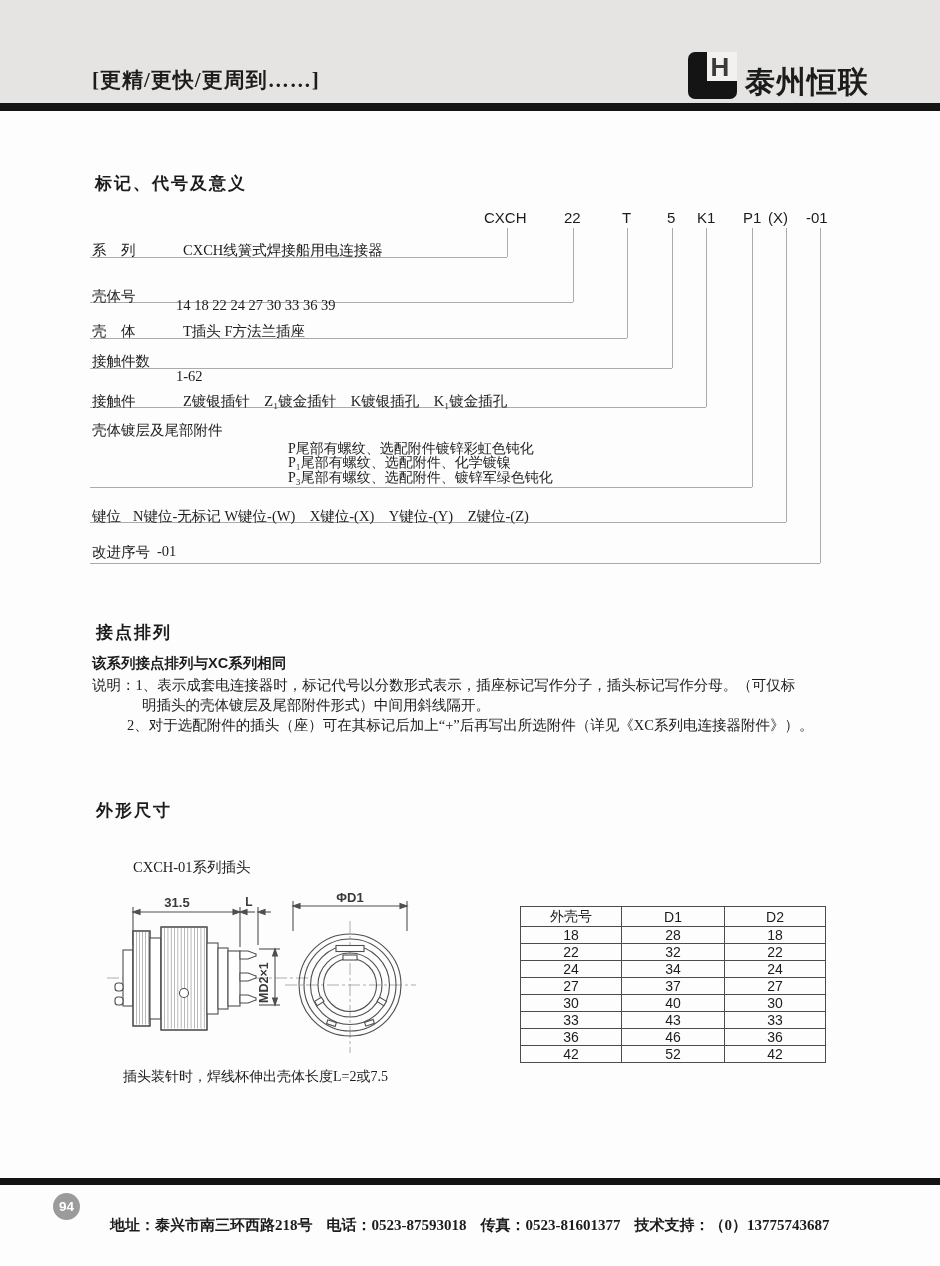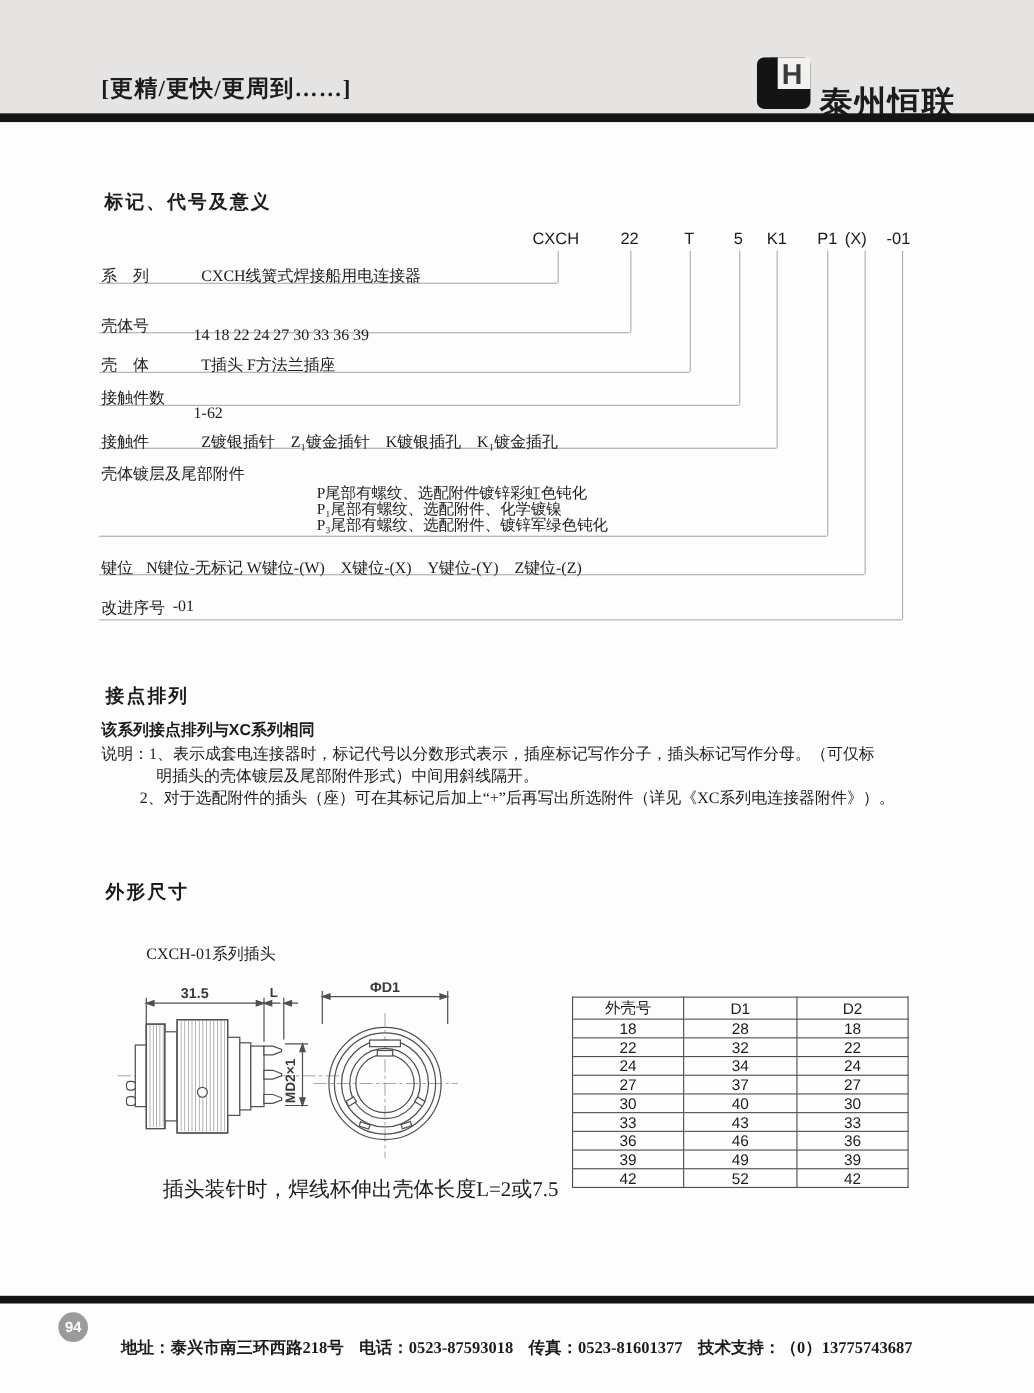--- a/index.html
+++ b/index.html
@@ -5,21 +5,21 @@
   html,body{margin:0;padding:0;}
   .page{position:relative;width:940px;height:1266px;background:#fdfdfd;overflow:hidden;
         font-family:"Liberation Serif","DejaVu Serif",serif;color:#1c1c1c;}
 
   
   .header-band{position:absolute;left:0;top:0;width:940px;height:103px;background:#e5e4e2;}
   .top-bar{position:absolute;left:0;top:103px;width:940px;height:8px;background:#141414;}
   .slogan{position:absolute;left:92px;top:66px;font-size:21px;font-weight:bold;letter-spacing:1px;}
   .logo-wrap{position:absolute;left:688px;top:52px;width:200px;height:50px;}
   .logo-mark{position:absolute;left:0;top:0;width:49px;height:47px;}
-  .brand{position:absolute;left:57px;top:22px;font-size:30px;font-weight:900;letter-spacing:1px;
+  .brand{position:absolute;left:57px;top:10px;font-size:30px;font-weight:900;letter-spacing:1px;
          font-family:"Liberation Sans","DejaVu Sans",sans-serif;}
 
   
   .sec-title{position:absolute;font-size:17px;font-weight:bold;letter-spacing:2px;
              font-family:"Liberation Sans","DejaVu Sans",sans-serif;}
   #t-marking{left:95px;top:172px;}
   #t-contacts{left:96px;top:621px;}
   #t-dims{left:96px;top:799px;}
 
   
@@ -56,21 +56,21 @@
   .bold-note{position:absolute;left:92px;top:654px;font-size:14.5px;font-weight:bold;
              font-family:"Liberation Sans","DejaVu Sans",sans-serif;}
   .c-line{position:absolute;font-size:14.5px;white-space:pre;}
   .cl0{left:92px;top:676px}.cl1{left:142px;top:696px}.cl2{left:127px;top:716px}
 
   
   .dims-sub{position:absolute;left:133px;top:858px;font-size:14.5px;}
   .drawing{position:absolute;}
   #side-view{left:105px;top:893px;}
   #front-view{left:283px;top:893px;}
-  .note-line{position:absolute;left:123px;font-size:19px;margin-left:25px;}
+  .note-line{position:absolute;left:123px;font-size:14px;}
   .n0{top:1068px}.n1{top:1086px}
 
   
   .dim-table{position:absolute;left:520px;top:906px;border-collapse:collapse;
              font-size:14px;text-align:center;}
   .dim-table th,.dim-table td{border:1px solid #4c4c4c;padding:0;}
   .dim-table th{font-weight:normal;height:19px;}
   .dim-table td{height:15px;font-family:"Liberation Sans","DejaVu Sans",sans-serif;}
   .dim-table .c0{width:100px}.dim-table .c1{width:102px}.dim-table .c2{width:100px}
   .dim-table th.sansh{font-family:"Liberation Sans","DejaVu Sans",sans-serif;}
@@ -273,25 +273,20 @@
           <td class="c0">33</td>
           <td class="c1">43</td>
           <td class="c2">33</td>
         </tr>
         <tr>
           <td class="c0">36</td>
           <td class="c1">46</td>
           <td class="c2">36</td>
         </tr>
         <tr>
-          <td class="c0">39</td>
-          <td class="c1">49</td>
-          <td class="c2">39</td>
-        </tr>
-        <tr>
           <td class="c0">42</td>
           <td class="c1">52</td>
           <td class="c2">42</td>
         </tr>
       </tbody>
   </table>
 
   <div class="note-line n0">插头装针时，焊线杯伸出壳体长度L=2或7.5</div>
 
   <div class="bottom-bar"></div>

